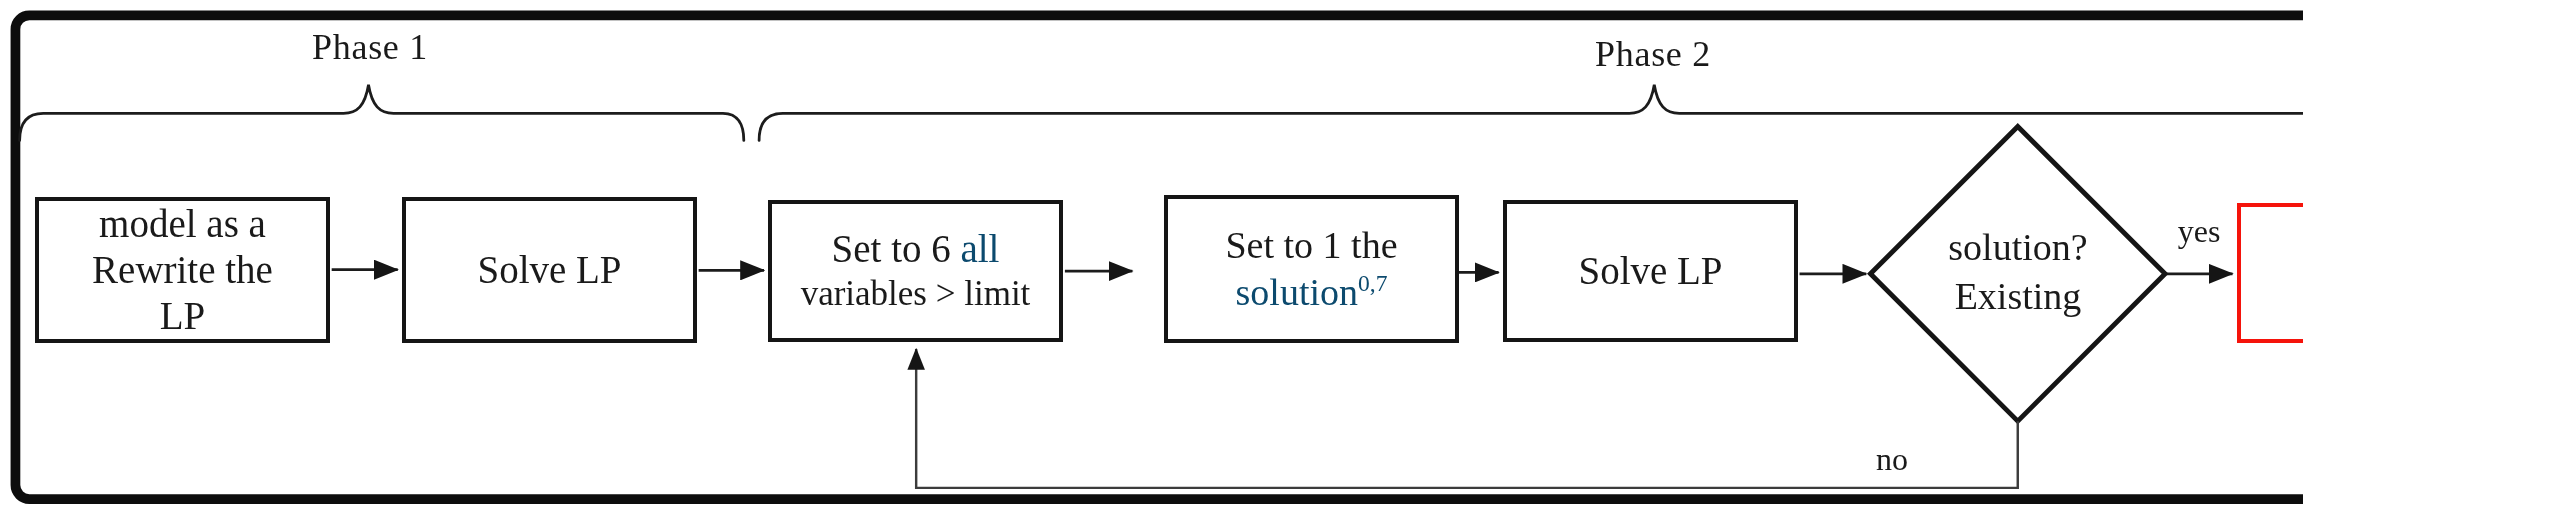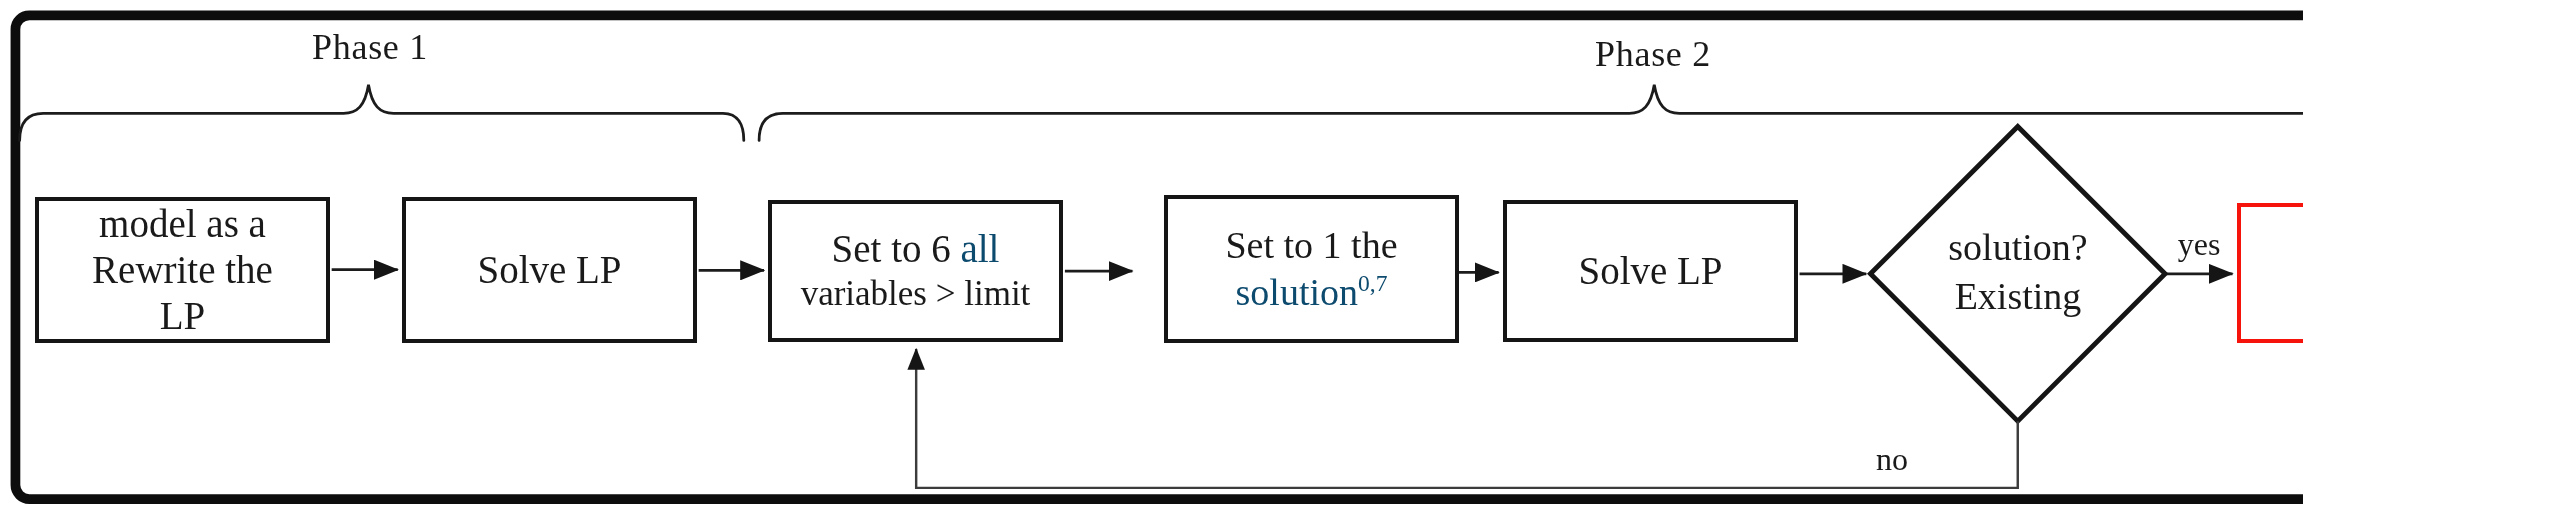--- a/index.html
+++ b/index.html
@@ -100,17 +100,17 @@
 
   <div class="abs center-xy diamond-text" style="left:2018px;top:272px;">
     <div>solution?</div>
     <div>Existing</div>
   </div>
 
   <div class="flowbox fs56 stopbox" style="left:2237px;top:203px;width:295px;height:140px;">
     <div class="ln">STOP</div>
   </div>
 
-  <div class="abs center-xy edge-label" style="left:2199px;top:244px;">yes</div>
+  <div class="abs center-xy edge-label" style="left:2199px;top:231px;">yes</div>
   <div class="abs center-xy edge-label" style="left:1892px;top:459px;">no</div>
 
 </div>
 
 
 </body></html>

